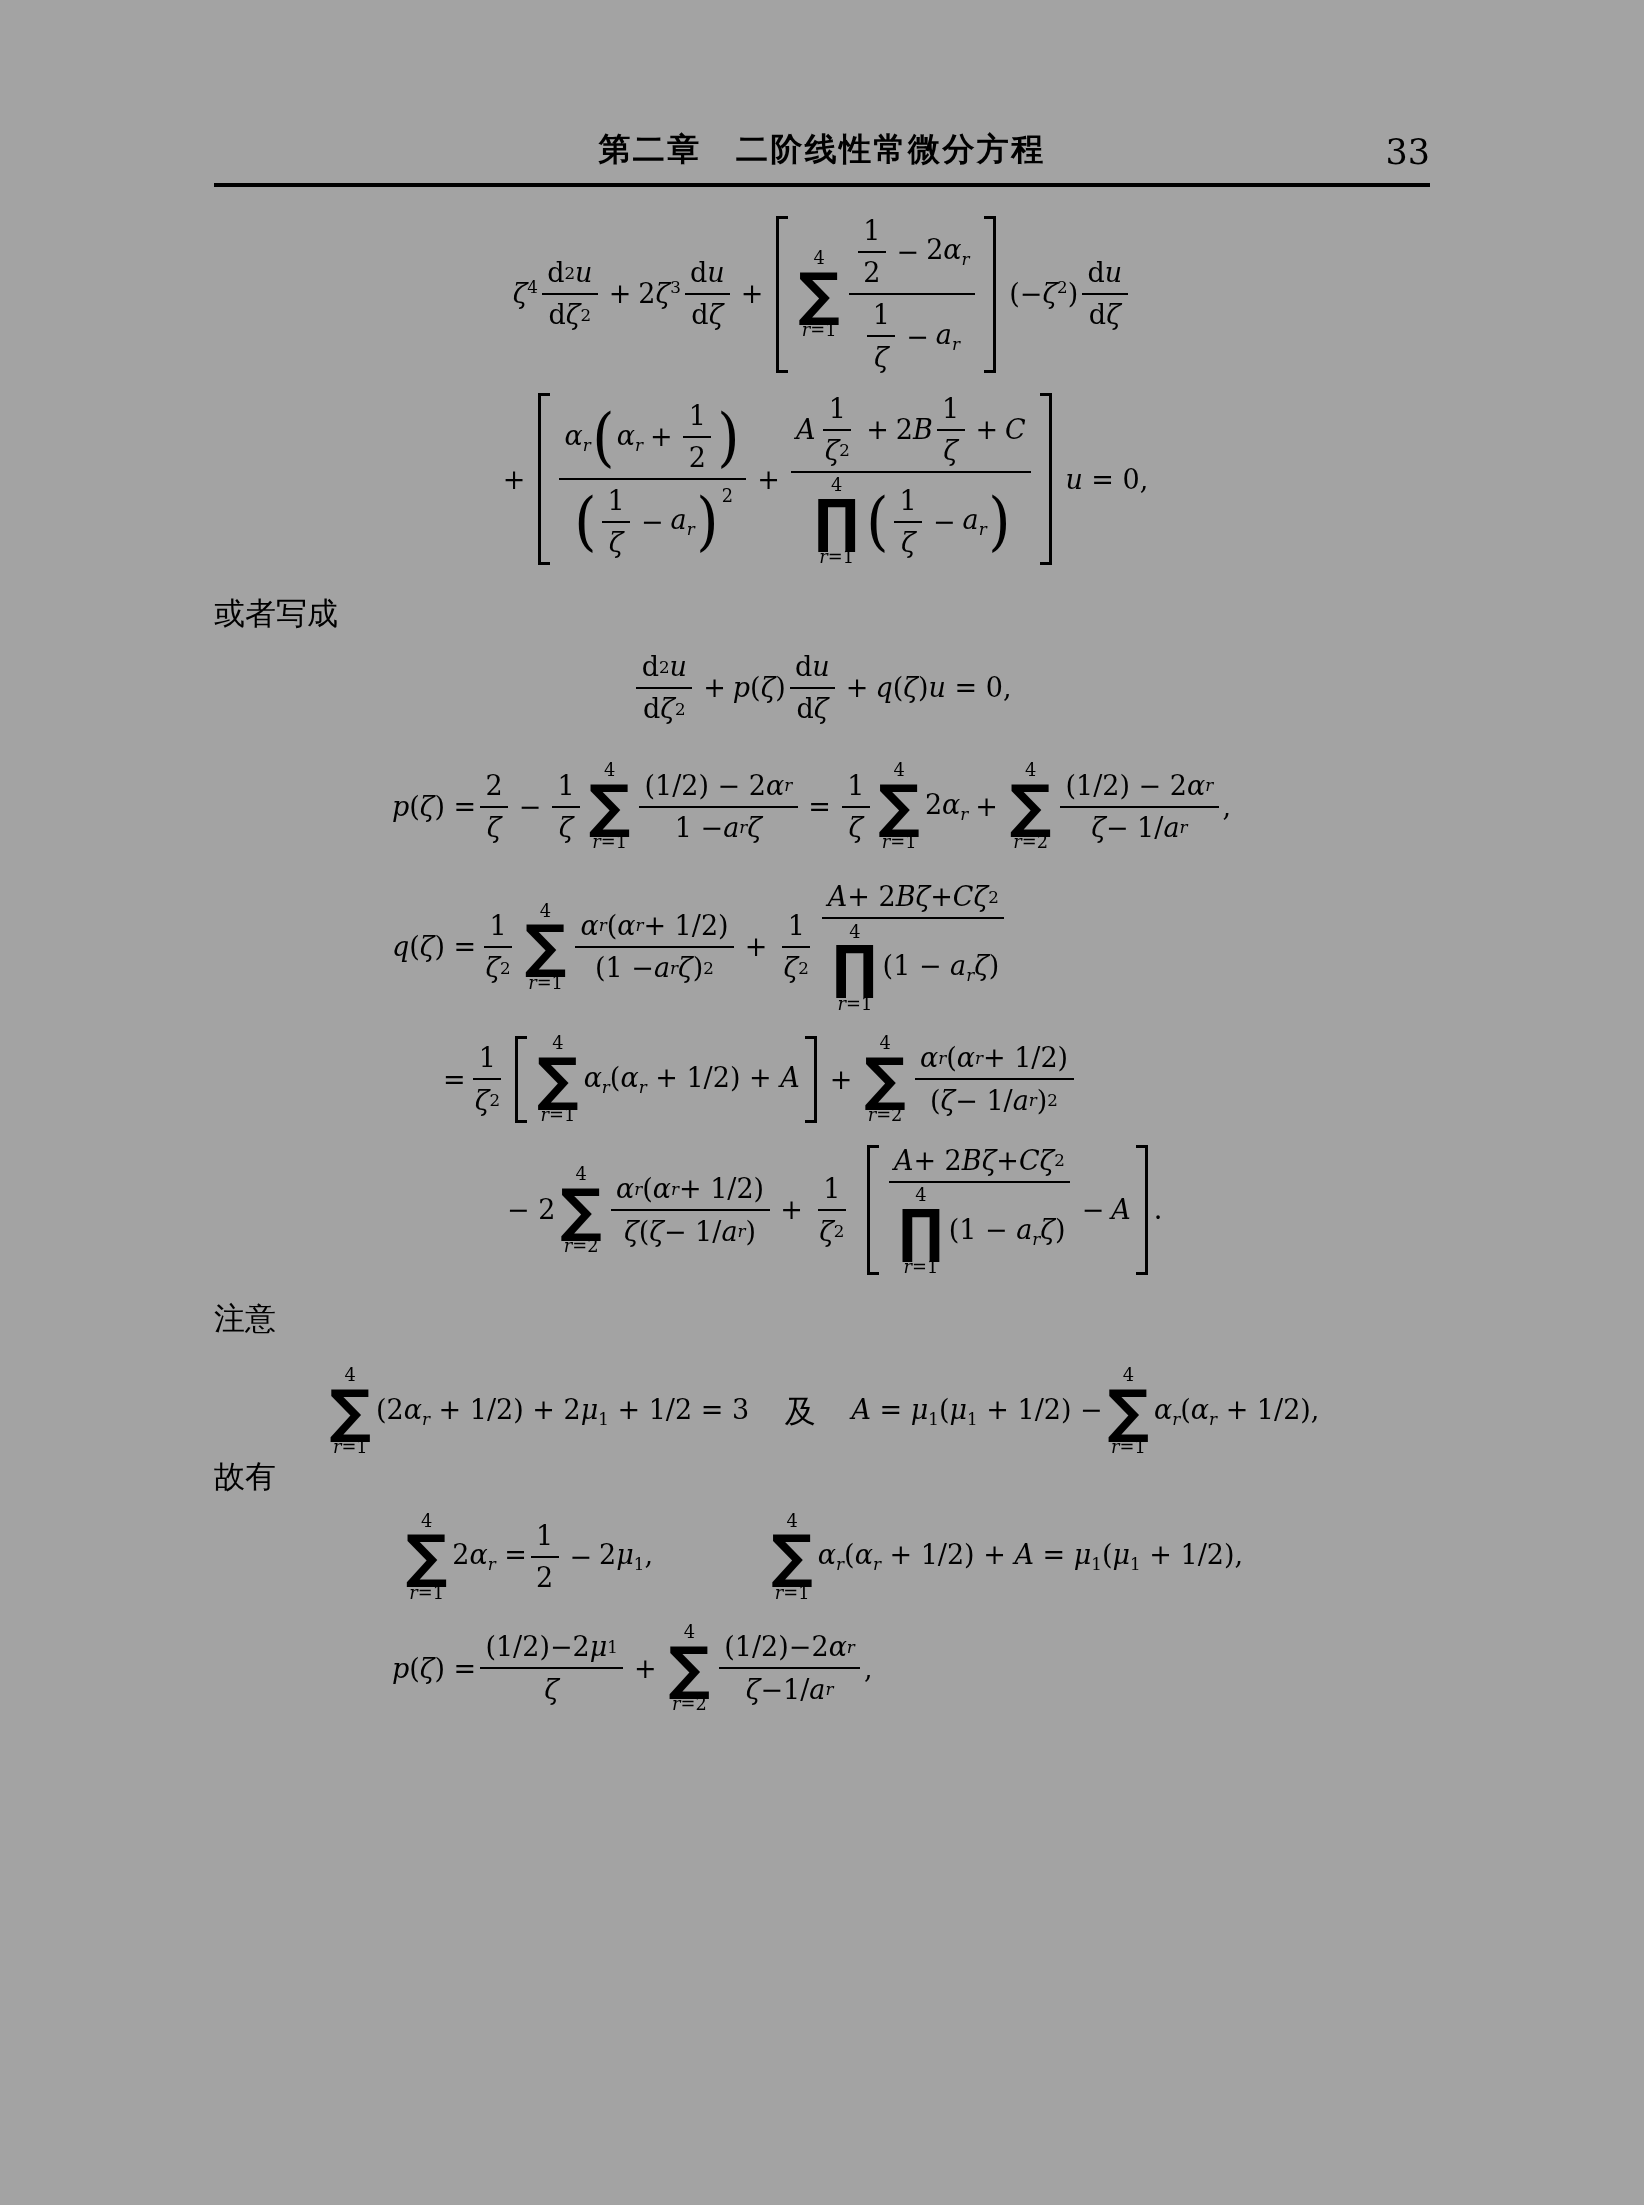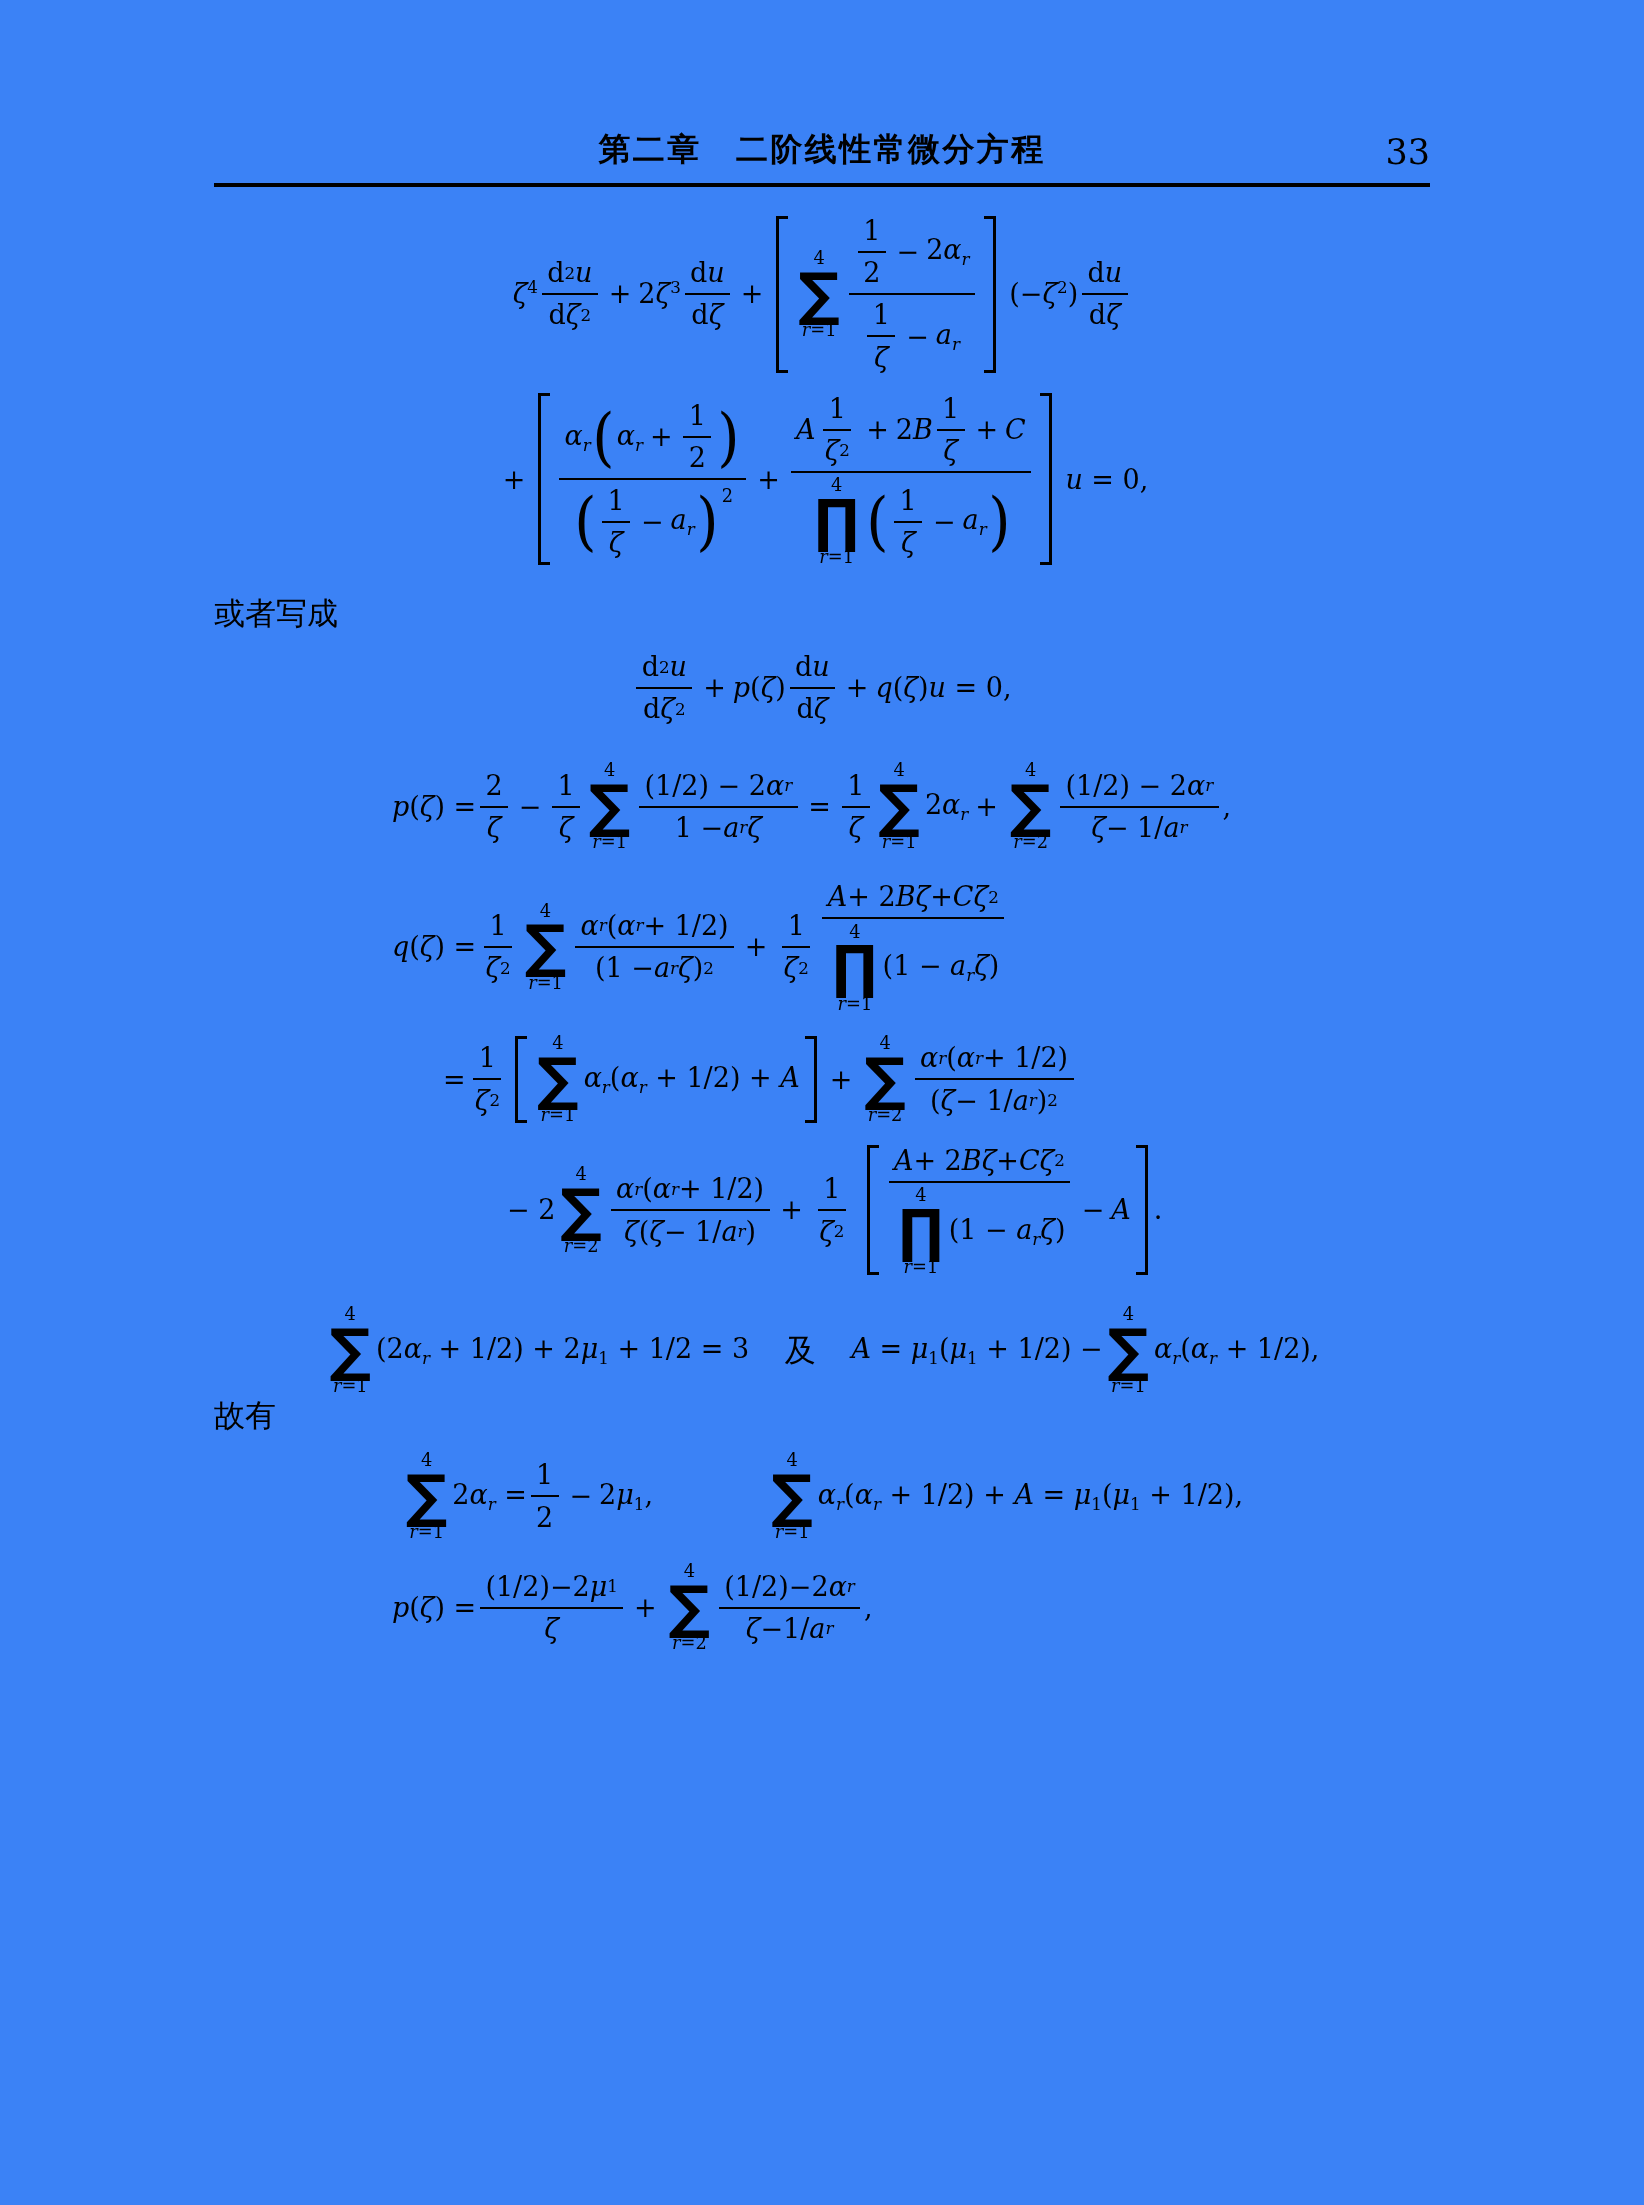--- a/index.html
+++ b/index.html
@@ -1,18 +1,18 @@
 <!DOCTYPE html>
 <html style="font-size:12.7px"><head>
 <meta charset="utf-8">
 <style>
   * { margin:0; padding:0; box-sizing:border-box; }
   html,body { background:#ffffff; }
   body { width:1644px; height:2205px; font-family:"DejaVu Serif","Liberation Serif",serif; color:#000; }
-  .page { position:relative; width:1644px; height:2205px; background:#3b82f6; overflow:hidden; padding:125px 214px 0 214px; }
+  .page { position:relative; width:1644px; height:2205px; background:#a3a3a3; overflow:hidden; padding:125px 214px 0 214px; }
 
   
   .hdr { position:relative; display:flex; align-items:flex-end; justify-content:center; height:47px; }
   .hdr-title { font-size:32px; font-weight:bold; letter-spacing:2.4px; }
   .hdr-pageno { position:absolute; right:0; bottom:0; font-size:35px; font-weight:normal; }
   .hdr-rule { border-bottom:4px solid #000; margin-top:11px; }
 
   
   .ptext { font-size:31px; line-height:1.25; }
   .ptext i { font-style:italic; }
@@ -382,20 +382,21 @@
             </span>
           </span>
         </span>
         <span class="pm">−</span>
         <span class="tx"><i>A</i></span>
         <span class="rb"></span>
       </span>
       <span class="tx">.</span>
     </div>
 
+  <div class="ptext b11">注意</div>
 
   <div class="eq eq-center b12">
       <span class="sm">
         <span class="sl">4</span>
         <span class="so">∑</span>
         <span class="sl"><i>r</i>=1</span>
       </span>
       <span class="tx">(2<i>α</i><sub><i>r</i></sub> + 1/2) + 2<i>μ</i><sub>1</sub> + 1/2 = 3</span>
       <span class="cjk">及</span>
       <span class="tx"><i>A</i> = <i>μ</i><sub>1</sub>(<i>μ</i><sub>1</sub> + 1/2) −</span>

